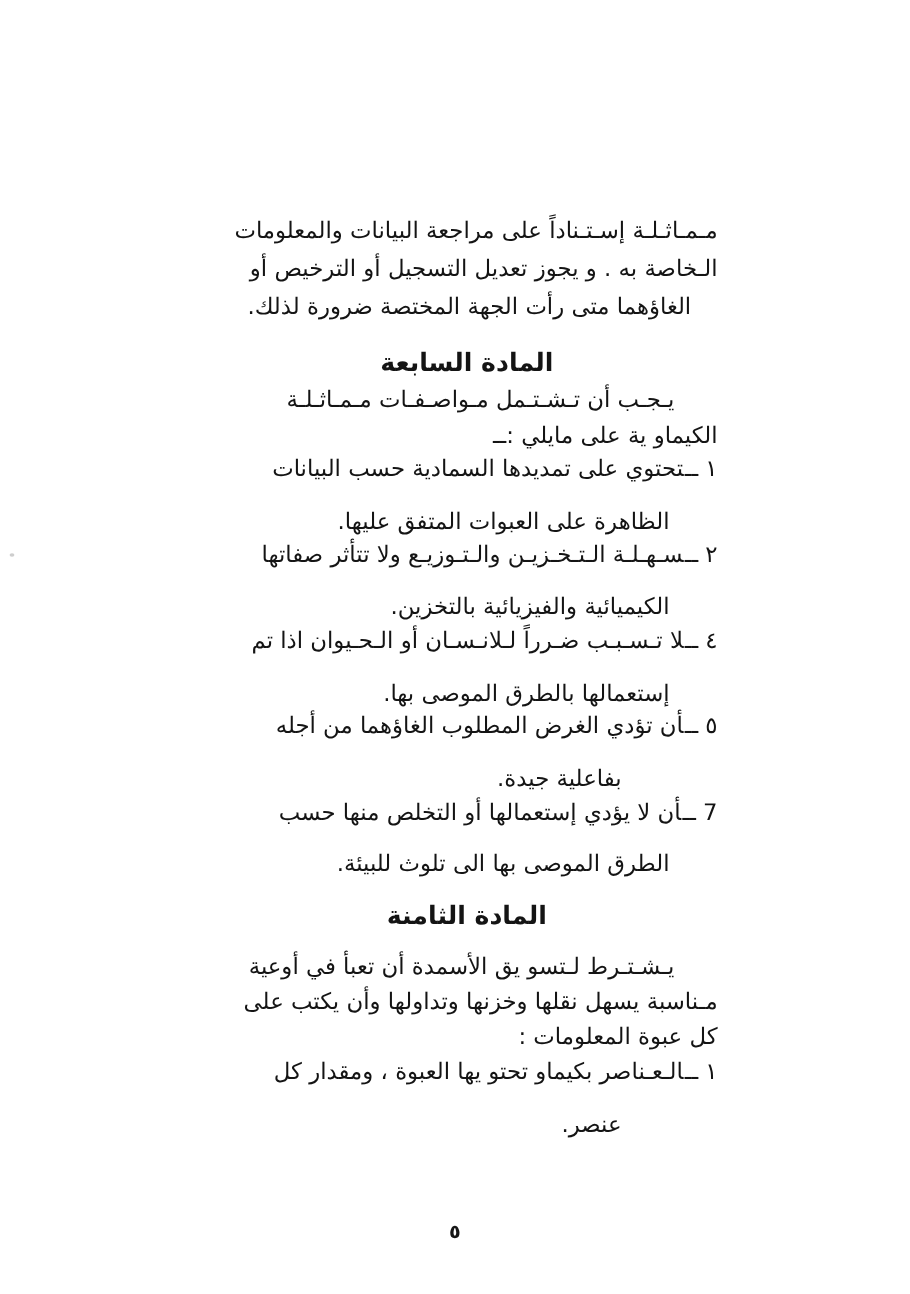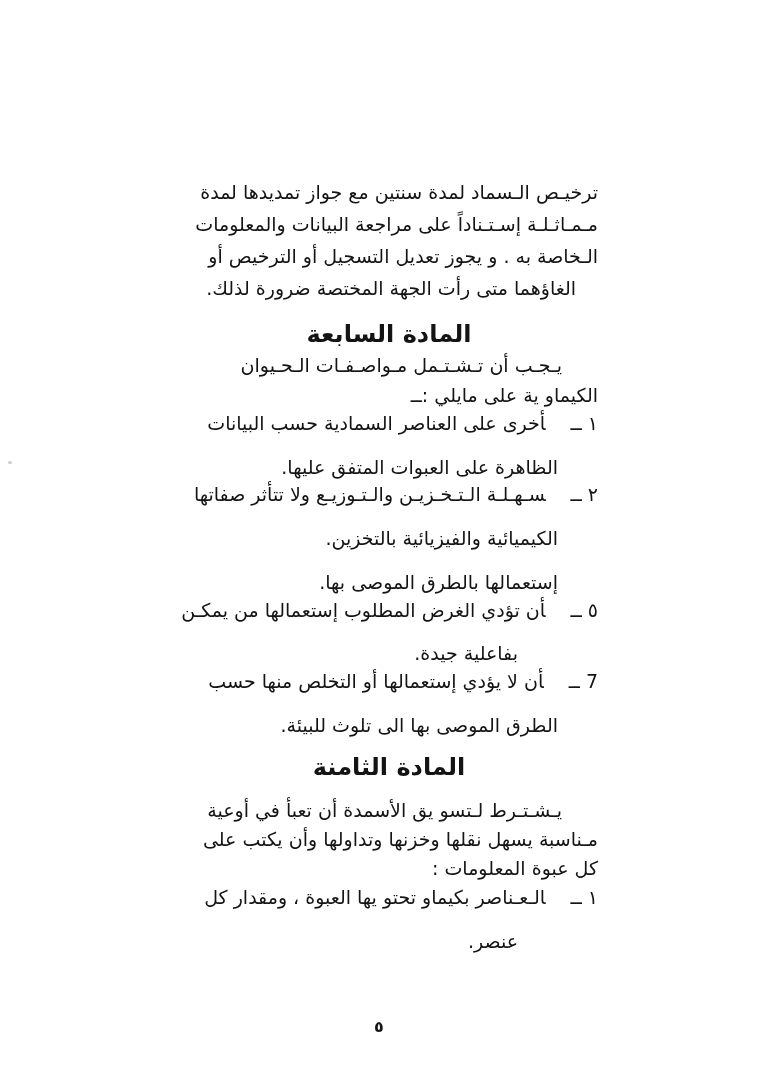--- a/index.html
+++ b/index.html
@@ -23,37 +23,37 @@
     font-size: 19px;
   }
   .line {
     white-space: nowrap;
     text-align: right;
     overflow: visible;
   }
   .para1 .line { line-height: 32px; }
   .heading {
     font-weight: bold;
-    font-size: 24px;
+    font-size: 21px;
     text-align: center;
     line-height: 32px;
     letter-spacing: 0.5px;
   }
   .h7 { margin-top: 14px; }
   .h8 { margin-top: 12px; }
   .p7 .line { line-height: 30px; }
   .p8 { margin-top: 13px; }
   .p8 .line { line-height: 29px; }
   .items7 .line { line-height: 27.7px; }
   .items8 .line { line-height: 28px; }
   .indent1 { padding-right: 36px; }
   .cont { padding-right: 40px; margin-top: 16px; }
   .pr-sm { padding-right: 22px; }
   .pr-lg { padding-right: 80px; text-align: right; }
-  .marker { margin-left: 25px; }
+  .marker { margin-left: 1px; }
   .page-number {
     position: absolute;
     top: 1017px;
     left: 0;
     width: 100%;
     text-align: center;
     font-weight: bold;
     font-size: 16px;
     color: #161616;
   }
@@ -71,47 +71,47 @@
 </head>
 <body>
 
 <div class="page">
 
   <div class="scan-speck"></div>
 
   <div class="text-block">
 
     <div class="para1">
-      <div class="line">ترخيـص الـسماد لمدة سنتين مع جواز تمديدها لمدة</div>
       <div class="line">مـمـاثـلـة إسـتـناداً على مراجعة البيانات والمعلومات</div>
       <div class="line">الـخاصة به . و يجوز تعديل التسجيل أو الترخيص أو</div>
       <div class="line pr-sm">الغاؤهما متى رأت الجهة المختصة ضرورة لذلك.</div>
     </div>
 
     <div class="heading h7">المادة السابعة</div>
 
     <div class="p7">
-      <div class="line indent1">يـجـب أن تـشـتـمل مـواصـفـات الـحـيوان</div>
+      <div class="line indent1">يـجـب أن تـشـتـمل مـواصـفـات مـمـاثـلـة</div>
       <div class="line">الكيماو ية على مايلي :ــ</div>
     </div>
 
     <div class="items7">
       <div>
-        <div class="line"><span class="marker">١ ــ</span><span>أخرى على العناصر السمادية حسب البيانات</span></div>
+        <div class="line"><span class="marker">١ ــ</span><span>تحتوي على تمديدها السمادية حسب البيانات</span></div>
         <div class="line cont">الظاهرة على العبوات المتفق عليها.</div>
       </div>
       <div>
         <div class="line"><span class="marker">٢ ــ</span><span>سـهـلـة الـتـخـزيـن والـتـوزيـع ولا تتأثر صفاتها</span></div>
         <div class="line cont">الكيميائية والفيزيائية بالتخزين.</div>
       </div>
       <div>
+        <div class="line"><span class="marker">٤ ــ</span><span>لا تـسـبـب ضـرراً لـلانـسـان أو الـحـيوان اذا تم</span></div>
         <div class="line cont">إستعمالها بالطرق الموصى بها.</div>
       </div>
       <div>
-        <div class="line"><span class="marker">٥ ــ</span><span>أن تؤدي الغرض المطلوب إستعمالها من يمكـن</span></div>
+        <div class="line"><span class="marker">٥ ــ</span><span>أن تؤدي الغرض المطلوب الغاؤهما من أجله</span></div>
         <div class="line cont pr-lg">بفاعلية جيدة.</div>
       </div>
       <div>
         <div class="line"><span class="marker">7 ــ</span><span>أن لا يؤدي إستعمالها أو التخلص منها حسب</span></div>
         <div class="line cont">الطرق الموصى بها الى تلوث للبيئة.</div>
       </div>
     </div>
 
     <div class="heading h8">المادة الثامنة</div>
 

